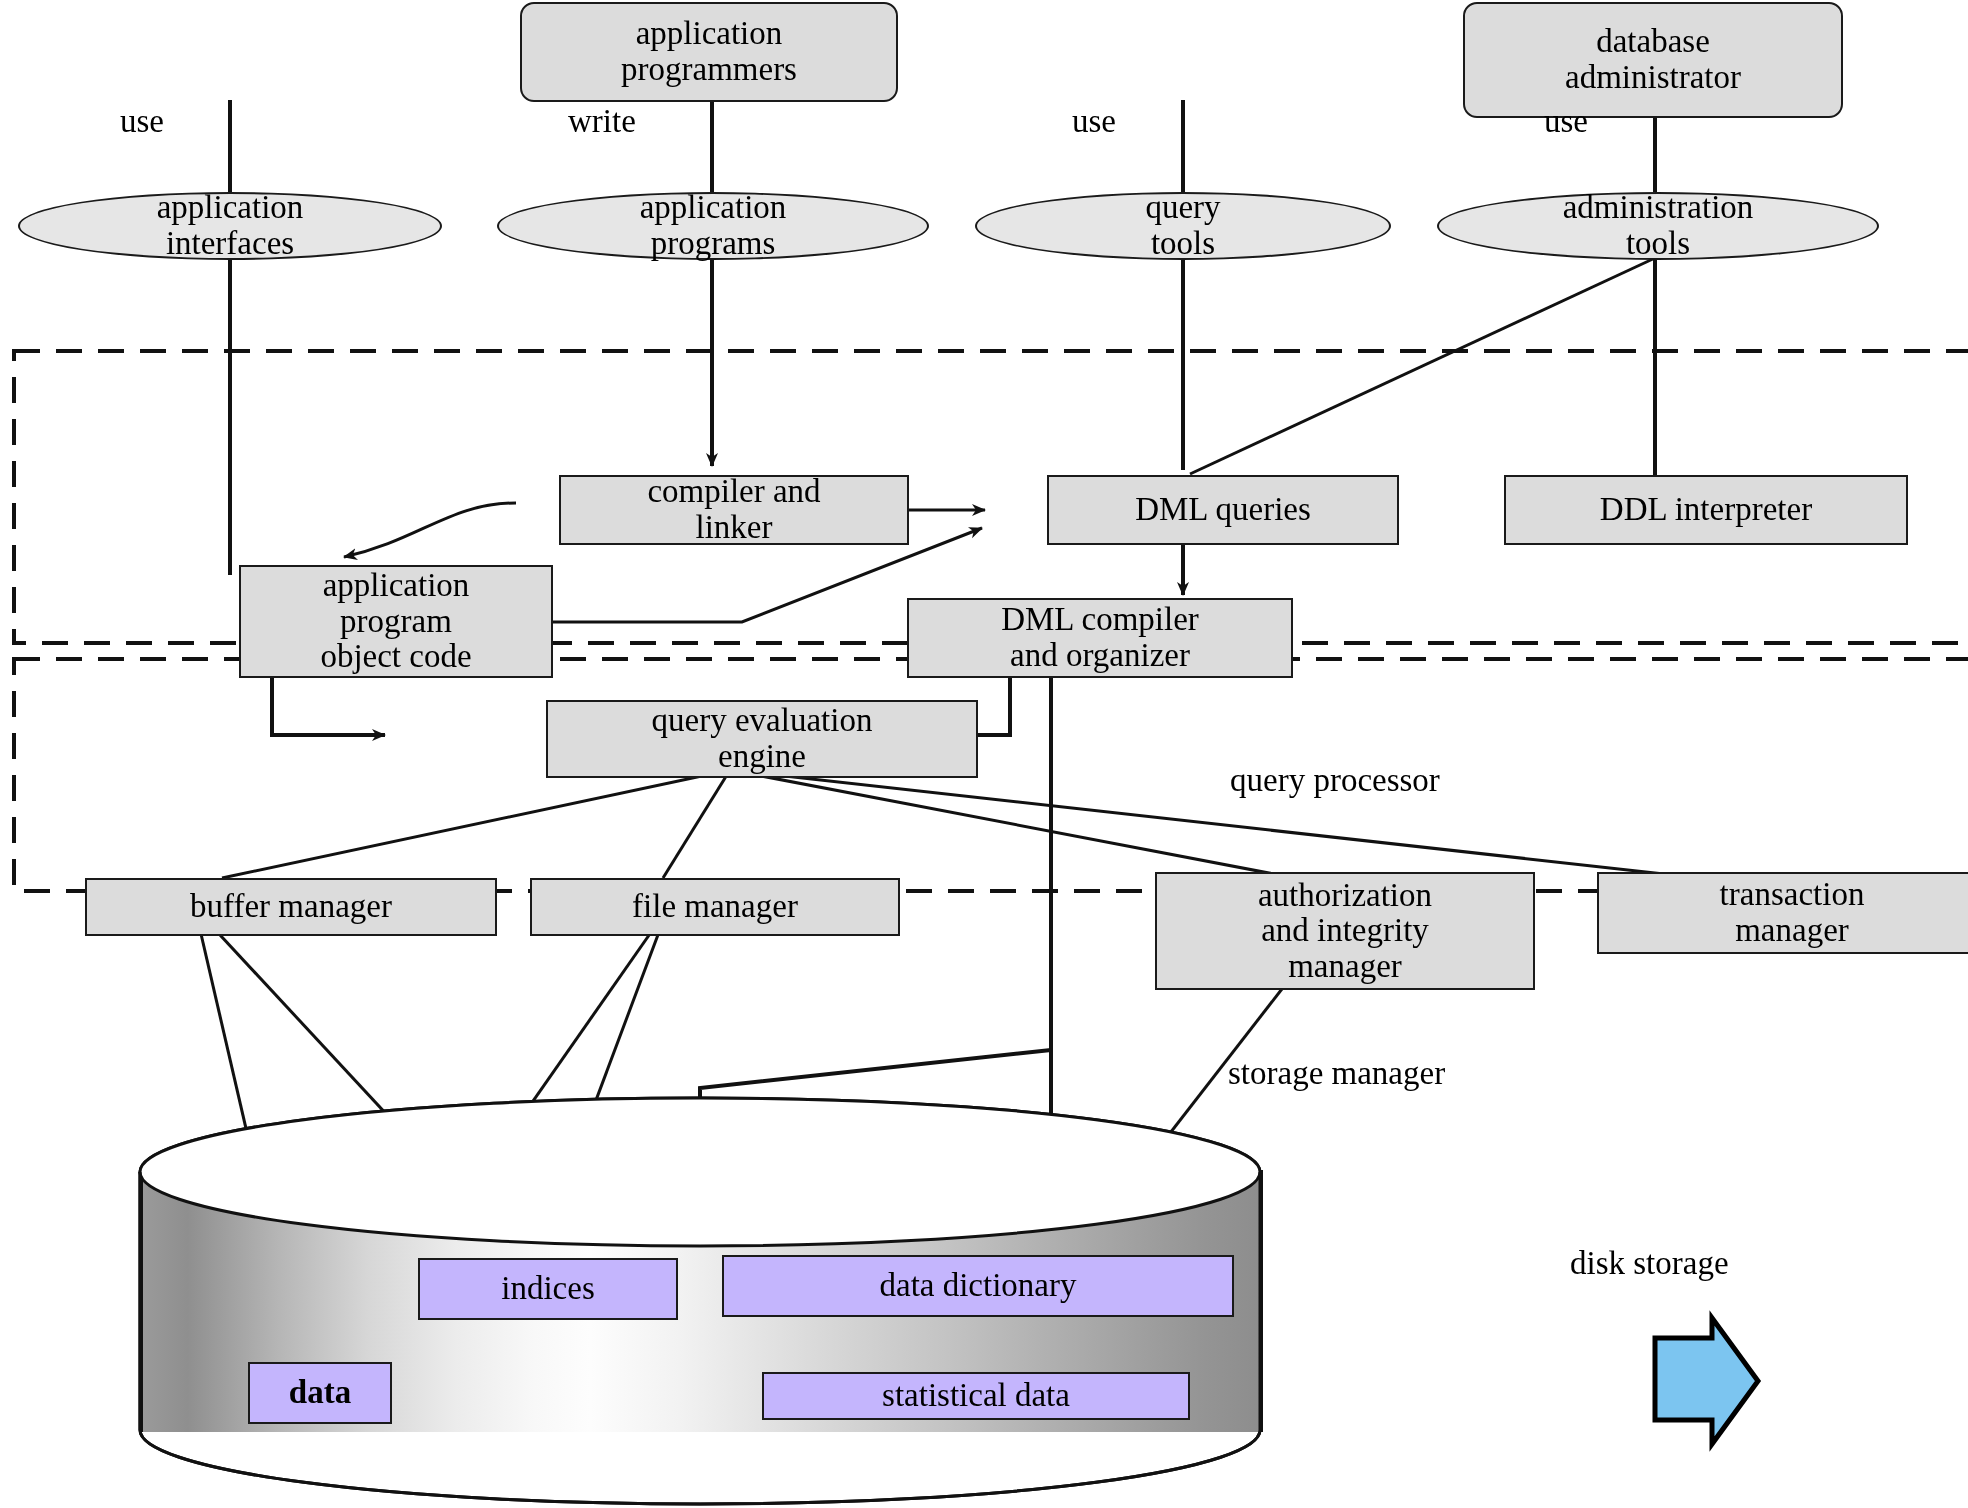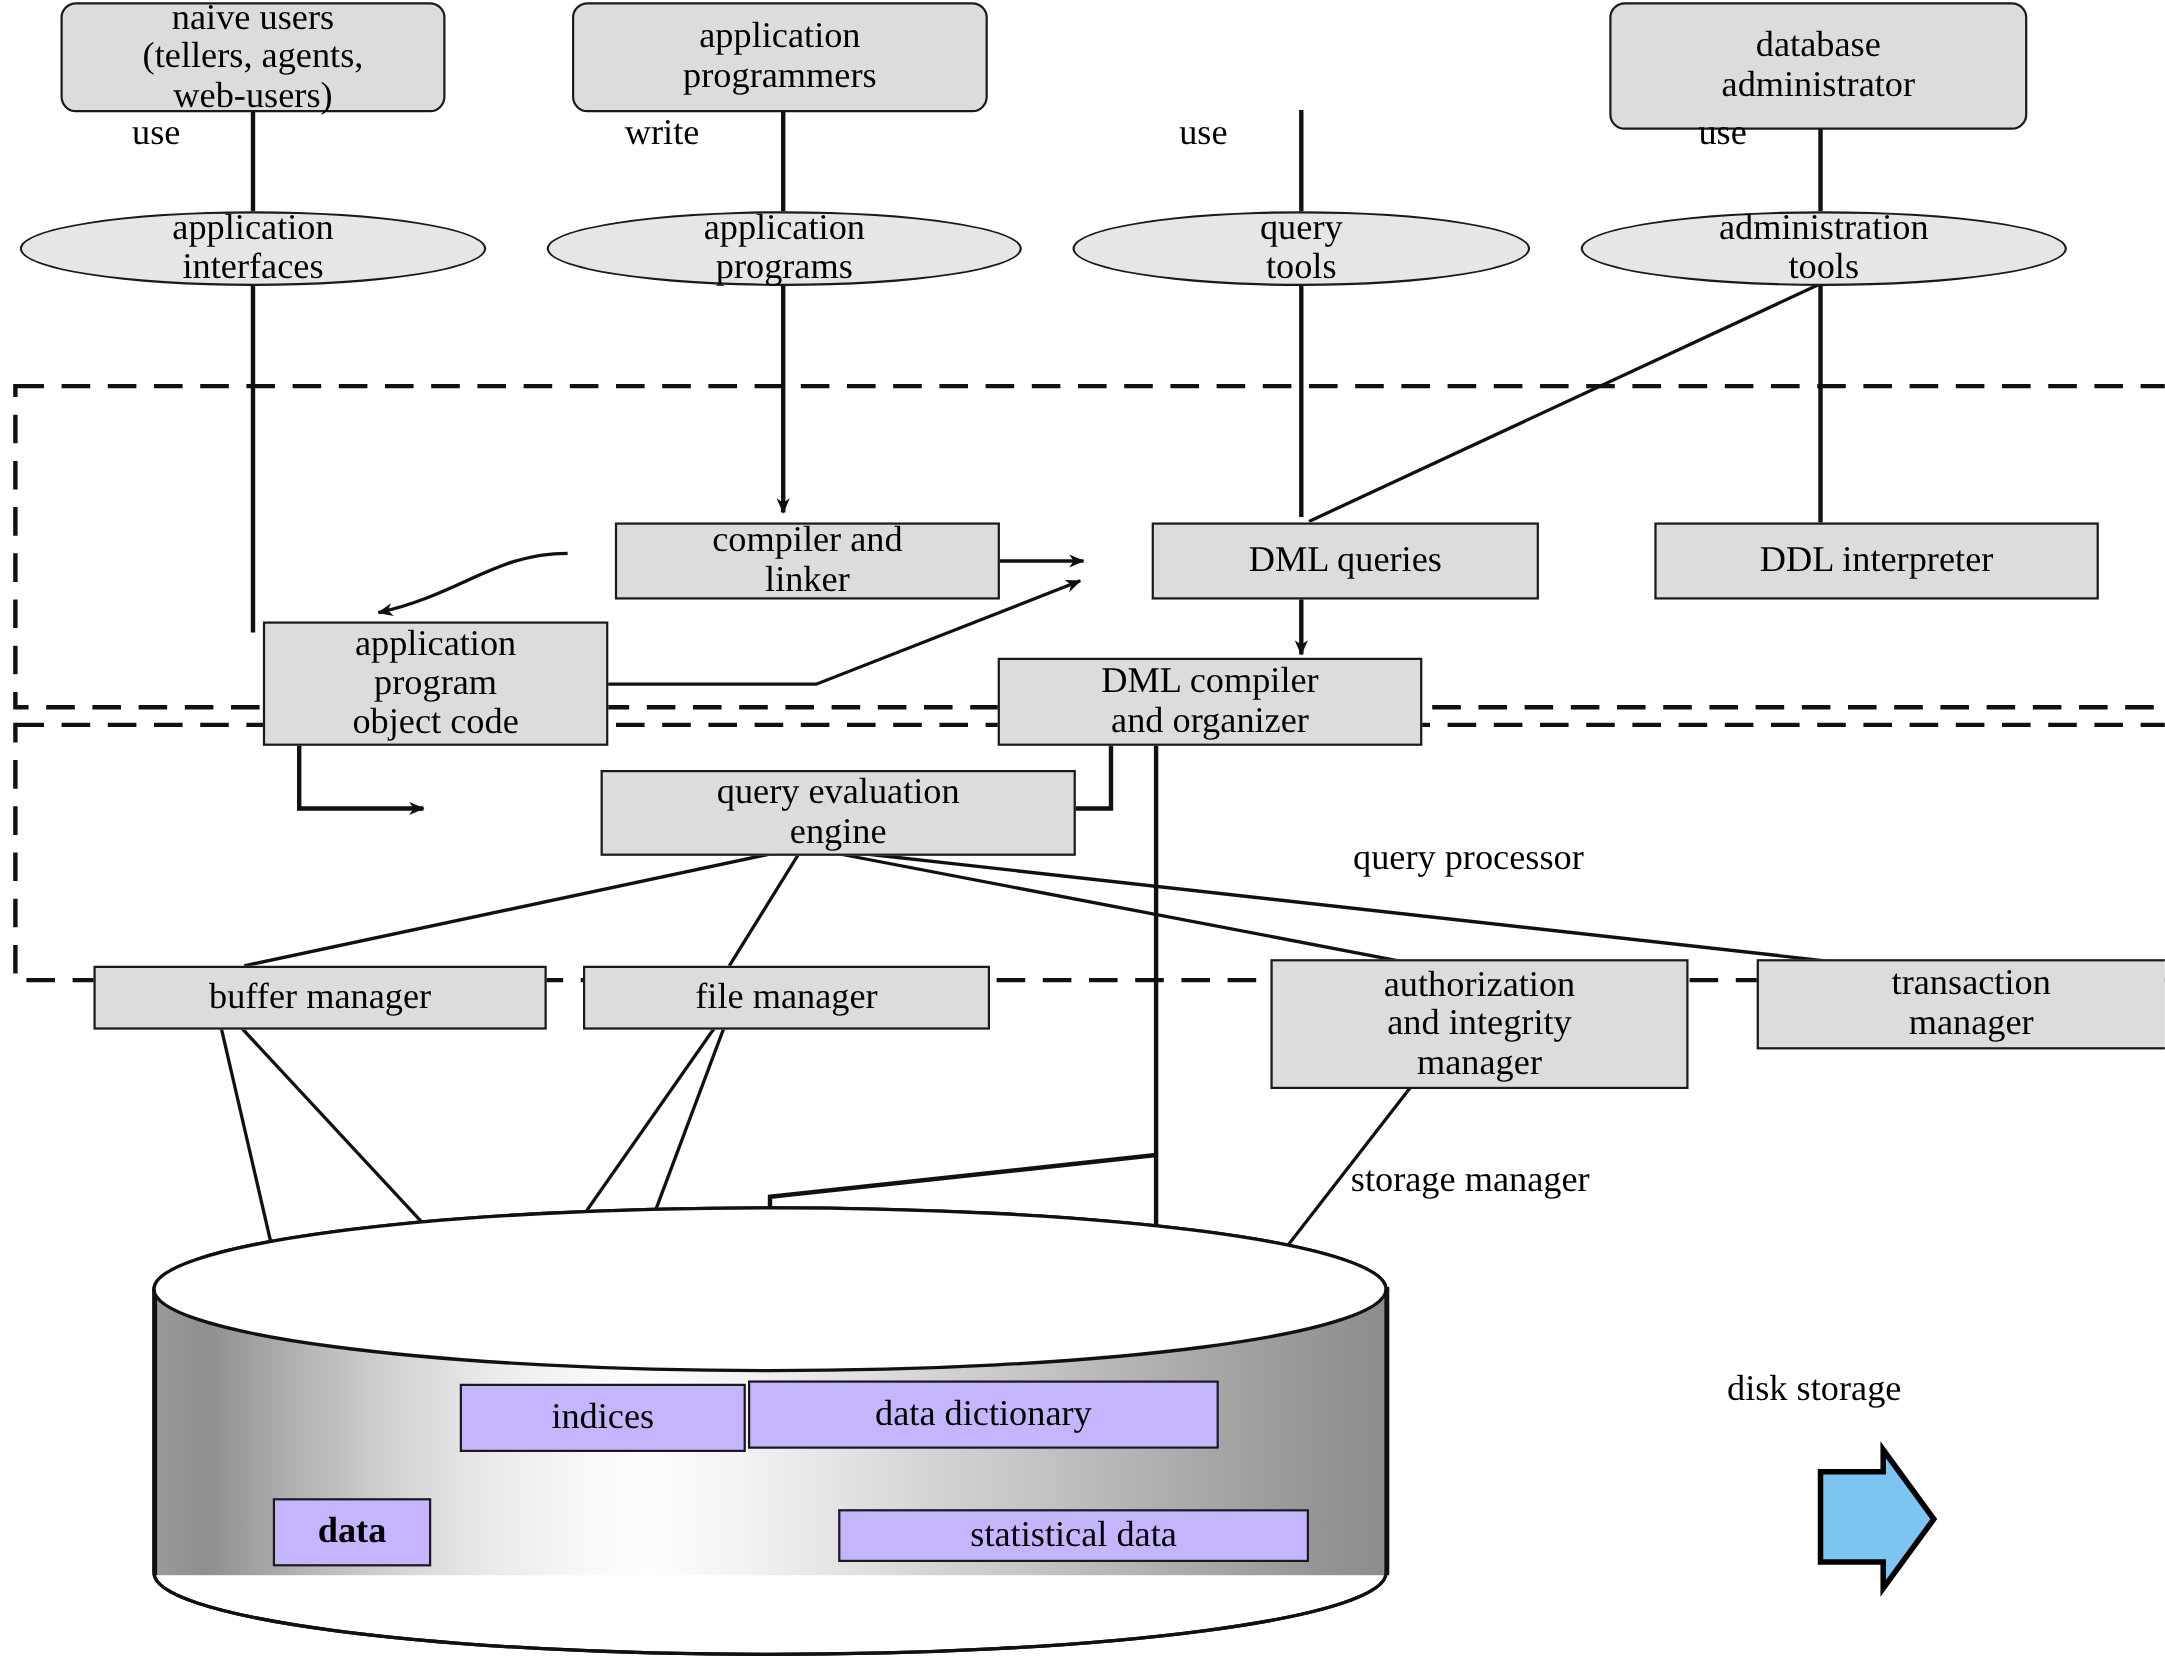--- a/index.html
+++ b/index.html
@@ -111,25 +111,20 @@
     <div class="body"></div>
   </div>
 
   <svg class="layer" style="z-index:2;pointer-events:none;" viewBox="0 0 1968 1508" preserveAspectRatio="none">
     <g fill="none" stroke="#111" stroke-width="3">
       <ellipse cx="700" cy="1172" rx="560" ry="74" fill="#ffffff"></ellipse>
       <path d="M 140 1172 L 140 1430 A 560 74 0 0 0 1260 1430 L 1260 1172" fill="none"></path>
     </g>
   </svg>
 
-  <div class="node userbox" style="left:55px;top:2px;width:350px;height:100px;">
-    <span style="white-space:pre-line;">naive users
-(tellers, agents,
-web-users)</span>
-    </div>
   <div class="node userbox" style="left:520px;top:2px;width:378px;height:100px;">
     <span style="white-space:pre-line;">application
 programmers</span>
     </div>
   <div class="node userbox" style="left:1463px;top:2px;width:380px;height:116px;">
     <span style="white-space:pre-line;">database
 administrator</span>
     </div>
 
   <div class="edgelabel" style="left:120px;top:103px;">use</div>
@@ -203,21 +198,21 @@
     <span style="white-space:pre-line;">transaction
 manager</span>
     </div>
 
   <div class="zone-label" style="left:1228px;top:1055px;">storage manager</div>
 
   <div class="node wbox" style="left:418px;top:1258px;width:260px;height:62px;z-index:5;">
     <span>indices</span>
     </div>
 
-  <div class="node wbox" style="left:680px;top:1255px;width:428px;height:62px;z-index:5;">
+  <div class="node wbox" style="left:722px;top:1255px;width:512px;height:62px;z-index:5;">
     <span>data dictionary</span>
     </div>
 
   <div class="node wbox" style="left:248px;top:1362px;width:144px;height:62px;z-index:5;font-weight:bold;">
     <span>data</span>
     </div>
 
   <div class="node wbox" style="left:762px;top:1372px;width:428px;height:48px;z-index:5;">
     <span>statistical data</span>
     </div>

